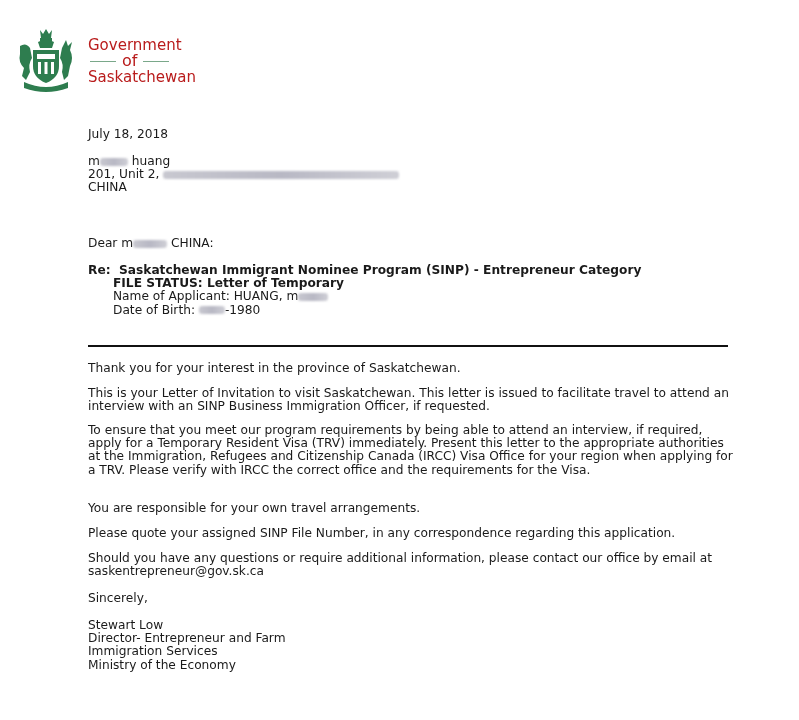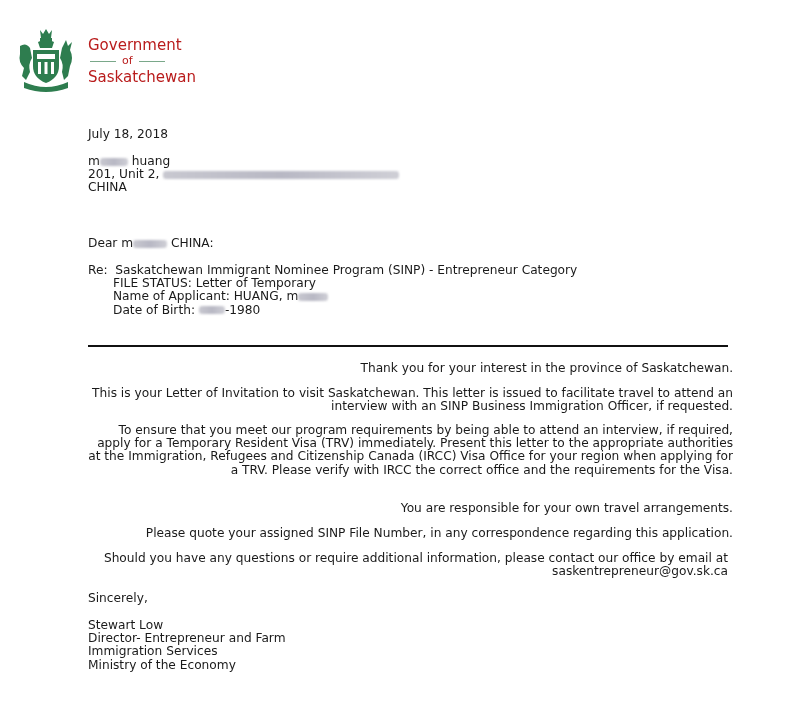--- a/index.html
+++ b/index.html
@@ -5,33 +5,33 @@
     html, body { margin: 0; padding: 0; background: #ffffff; }
     body {
       width: 799px; height: 720px; position: relative; overflow: hidden;
       font-family: "DejaVu Sans", "Liberation Sans", sans-serif;
       color: #1a1a1a;
     }
     .logo { position: absolute; left: 16px; top: 28px; width: 180px; height: 70px; }
     .crest { position: absolute; left: 0; top: 0; width: 60px; height: 66px; }
     .gov-text { position: absolute; left: 72px; top: 8px; color: #b91c1c; font-size: 15px; line-height: 18px; }
     .gov-text .line1 { display: block; }
-    .gov-text .of-row { display: flex; align-items: center; font-size: 11px; height: 14px; margin-left: 2px; }
+    .gov-text .of-row { display: flex; align-items: center; font-size: 16px; height: 14px; margin-left: 2px; }
     .gov-text .of-row .rule { display: inline-block; width: 26px; height: 1px; background: #7aa88a; }
     .gov-text .of-row .of { margin: 0 6px; }
     .gov-text .line3 { display: block; }
 
     .letter { position: absolute; left: 88px; top: 126px; width: 640px; font-size: 12.2px; line-height: 13.2px; }
     .p { position: absolute; left: 0; white-space: nowrap; }
     .block { position: absolute; left: 0; }
     .blur { display: inline-block; height: 8px; vertical-align: middle; background: linear-gradient(90deg, #c8c8d0, #b8b8c4, #cfcfd6); border-radius: 3px; filter: blur(1.2px); }
-    .bold { font-weight: normal; }
+    .bold { font-weight: bold; }
     .re-indent { padding-left: 25px; }
     .divider { position: absolute; left: 0; top: 219px; width: 640px; height: 1.5px; background: #111; }
-    .para { position: absolute; left: 0; width: 645px; white-space: normal; text-align: right; }
+    .para { position: absolute; left: 0; width: 645px; white-space: normal; }
   </style>
 </head>
 <body>
 
 <div class="logo">
   <svg class="crest" viewBox="0 0 60 66">
     <g fill="#2e7d4f">
 
       <path d="M24 2 L27 6 L30 1 L33 6 L36 2 L35 10 L25 10 Z"></path>
       <rect x="24" y="10" width="12" height="3"></rect>

